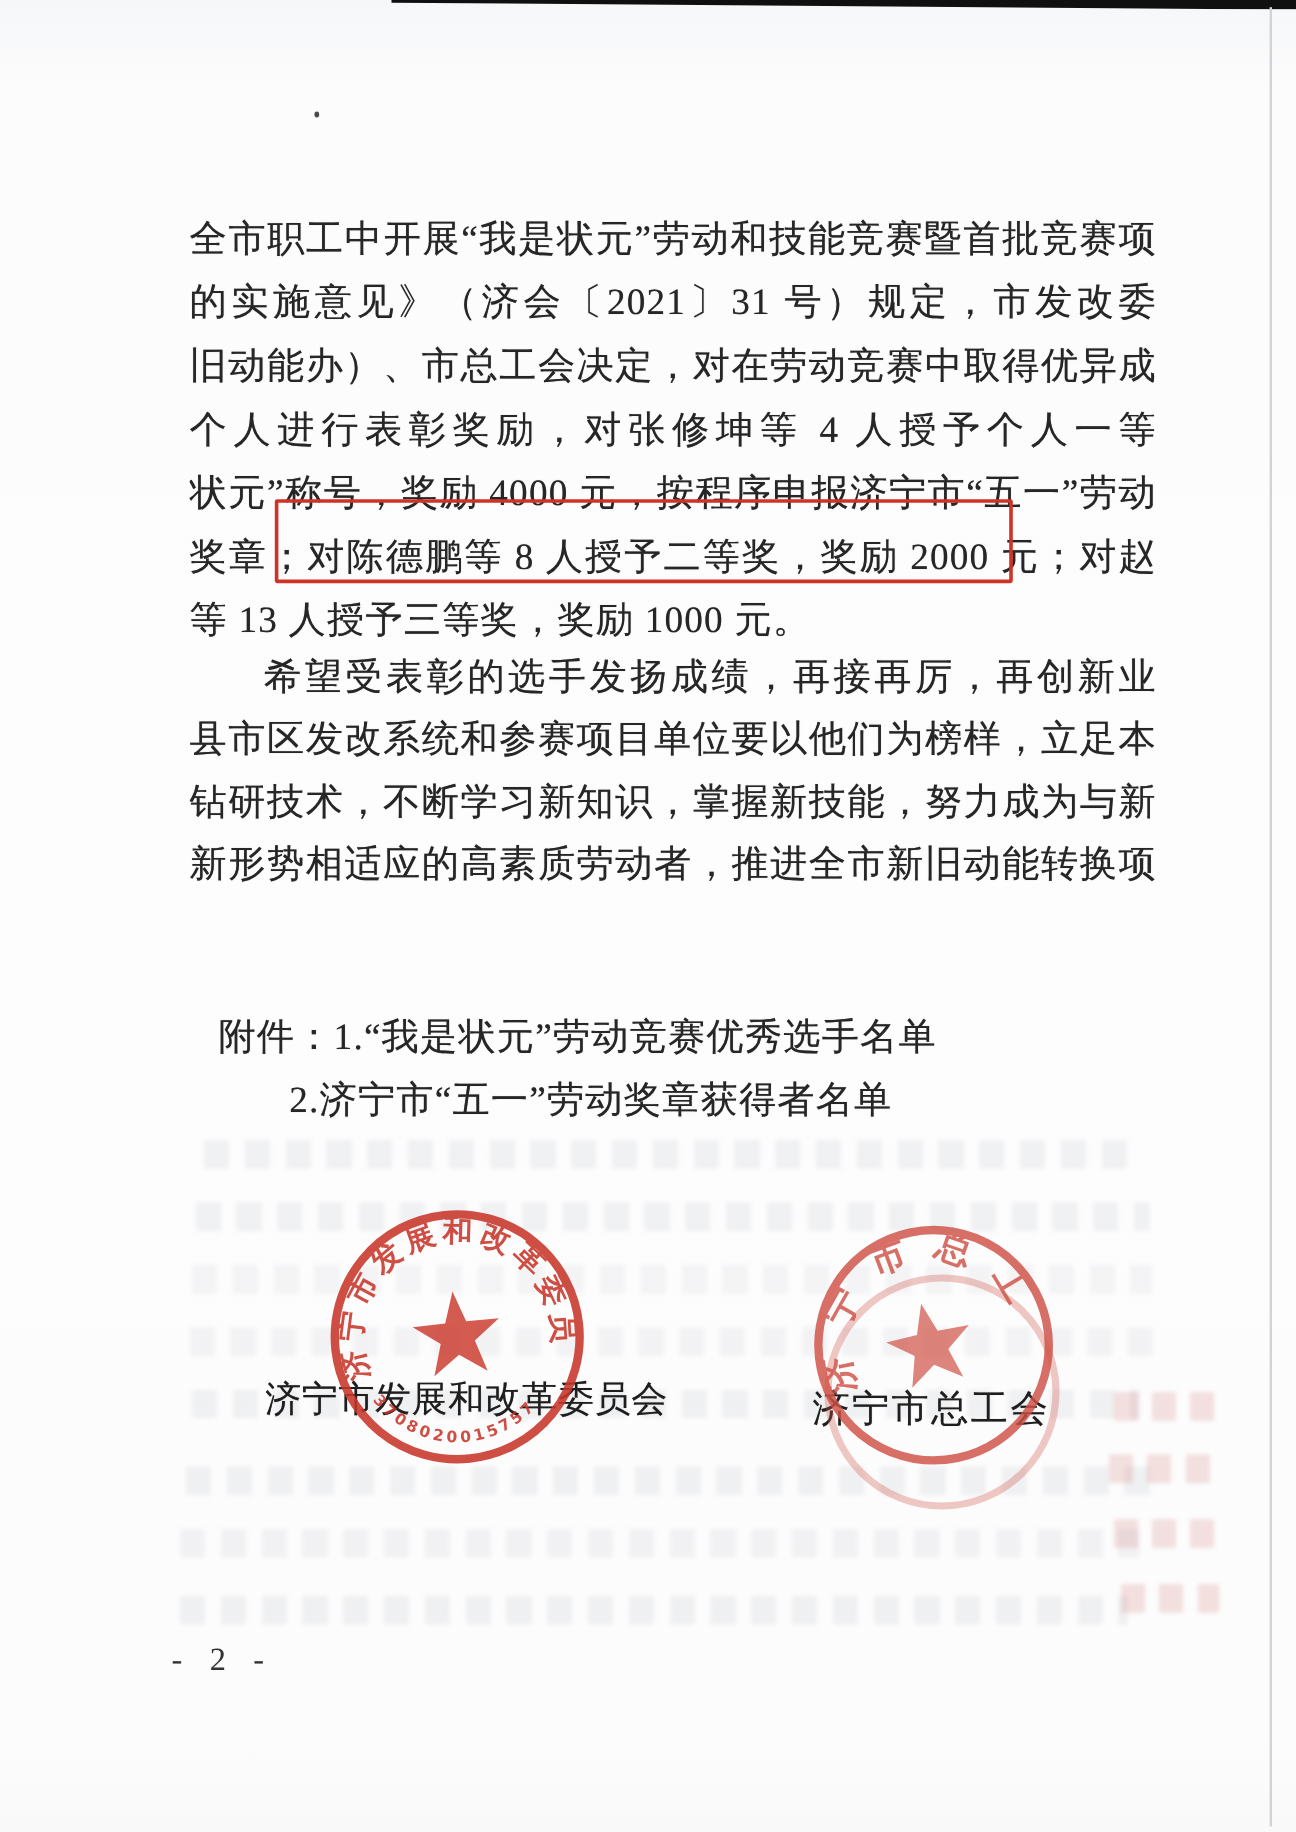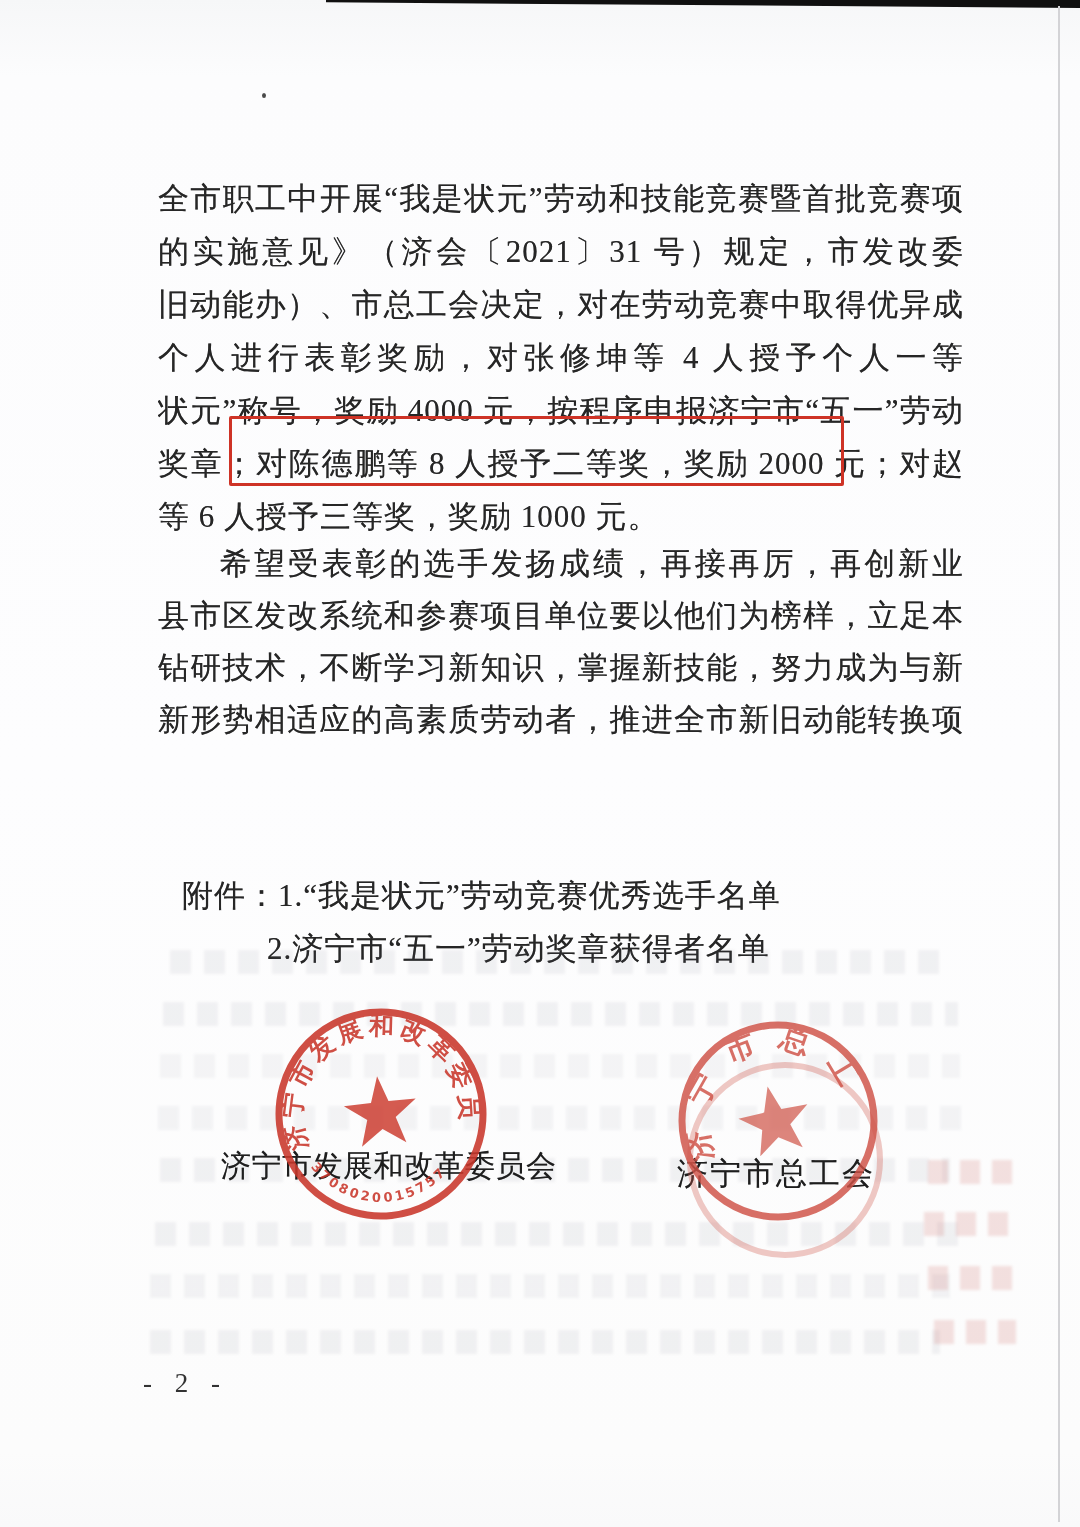--- a/index.html
+++ b/index.html
@@ -20,21 +20,21 @@
   .textblock{position:absolute;left:158px;width:806px;color:#262626;}
   .line{
     height:53px;line-height:53px;font-size:31px;letter-spacing:1px;
     text-align:justify;text-align-last:justify;overflow:hidden;
     text-shadow:0 0 .6px rgba(20,20,20,.55);
   }
   .line.last{text-align-last:left;}
   .line.indent{text-indent:62px;}
   .p2 .line{height:52px;line-height:52px;}
   
-  .attach{position:absolute;color:#262626;font-size:31px;letter-spacing:1px;white-space:nowrap;text-shadow:0 0 .6px rgba(20,20,20,.55);margin-top:32px;}
+  .attach{position:absolute;color:#262626;font-size:31px;letter-spacing:1px;white-space:nowrap;text-shadow:0 0 .6px rgba(20,20,20,.55);}
   
   .hibox{position:absolute;left:229px;top:416px;width:609px;height:64px;border:3px solid #ce3326;border-radius:2px;z-index:6;}
   
   .ghost{
     position:absolute;height:24px;pointer-events:none;z-index:1;
     background:repeating-linear-gradient(90deg,rgba(100,106,124,.55) 0 21px,rgba(100,106,124,0) 21px 34px);
     opacity:.15;filter:blur(1.6px);
   }
   .ghost.pink{
     background:repeating-linear-gradient(90deg,rgba(198,92,86,.6) 0 20px,rgba(198,92,86,0) 20px 32px);
@@ -74,36 +74,36 @@
   <div class="ghost pink" style="left:928px;top:1266px;width:90px;"></div>
   <div class="ghost pink" style="left:934px;top:1320px;width:82px;"></div>
 
   <div class="textblock p1" style="top:172px;">
     <div class="line">全市职工中开展“我是状元”劳动和技能竞赛暨首批竞赛项目</div>
     <div class="line">的实施意见》（济会〔2021〕31 号）规定，市发改委（市新</div>
     <div class="line">旧动能办）、市总工会决定，对在劳动竞赛中取得优异成绩的</div>
     <div class="line">个人进行表彰奖励，对张修坤等 4 人授予个人一等奖、“济宁</div>
     <div class="line">状元”称号，奖励 4000 元，按程序申报济宁市“五一”劳动</div>
     <div class="line">奖章；对陈德鹏等 8 人授予二等奖，奖励 2000 元；对赵圣前</div>
-    <div class="line last">等 6 人授予三等奖，奖励 1000 元。</div>
+    <div class="line last">等 13 人授予三等奖，奖励 1000 元。</div>
   </div>
 
   <div class="hibox"></div>
 
   <div class="textblock p2" style="top:538px;">
     <div class="line indent">希望受表彰的选手发扬成绩，再接再厉，再创新业绩。各</div>
     <div class="line">县市区发改系统和参赛项目单位要以他们为榜样，立足本职，</div>
     <div class="line">钻研技术，不断学习新知识，掌握新技能，努力成为与新时期</div>
     <div class="line">新形势相适应的高素质劳动者，推进全市新旧动能转换项目提</div>
   </div>
 
   <div class="attach" style="left:182px;top:843px;">
     <span>附件：</span><span>1.“我是状元”劳动竞赛优秀选手名单</span>
   </div>
-  <div class="attach" style="left:267px;top:896px;">
+  <div class="attach" style="left:241px;top:896px;">
     <span>2.济宁市“五一”劳动奖章获得者名单</span>
   </div>
 
   <svg class="seal seal-left" width="232" height="232" viewBox="0 0 232 232">
     <g transform="rotate(-6 116 112)" opacity=".88">
       <circle cx="116" cy="112" r="102" fill="none" stroke="#c9372b" stroke-width="7"></circle>
       <path id="arcL" d="M 40.8,139.4 A 80,80 0 1 1 191.2,139.4" fill="none"></path>
       <text font-size="25" font-weight="bold" fill="#c9372b" letter-spacing="4.5" style="font-family:'Liberation Serif','DejaVu Serif',serif;">
         <textPath href="#arcL" startOffset="2">济宁市发展和改革委员会</textPath>
       </text>

